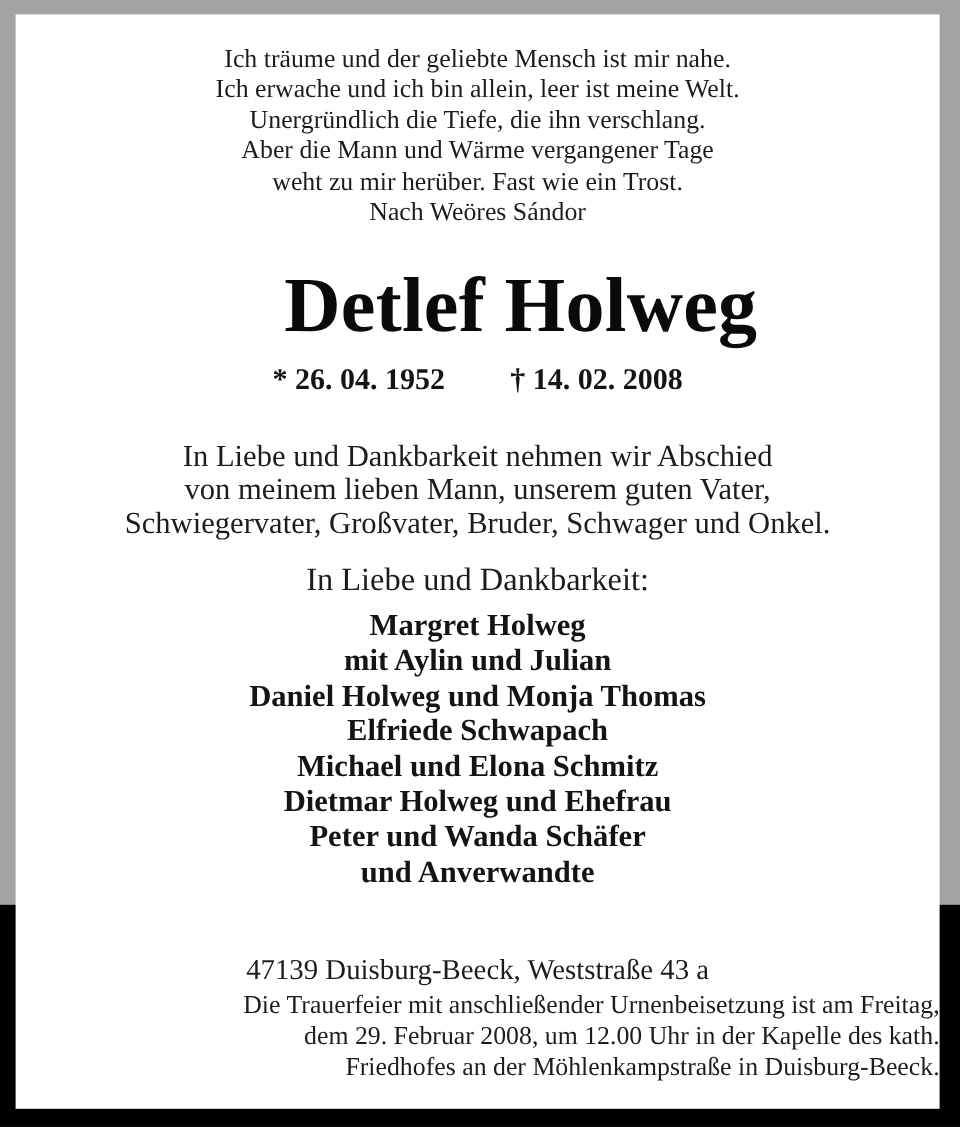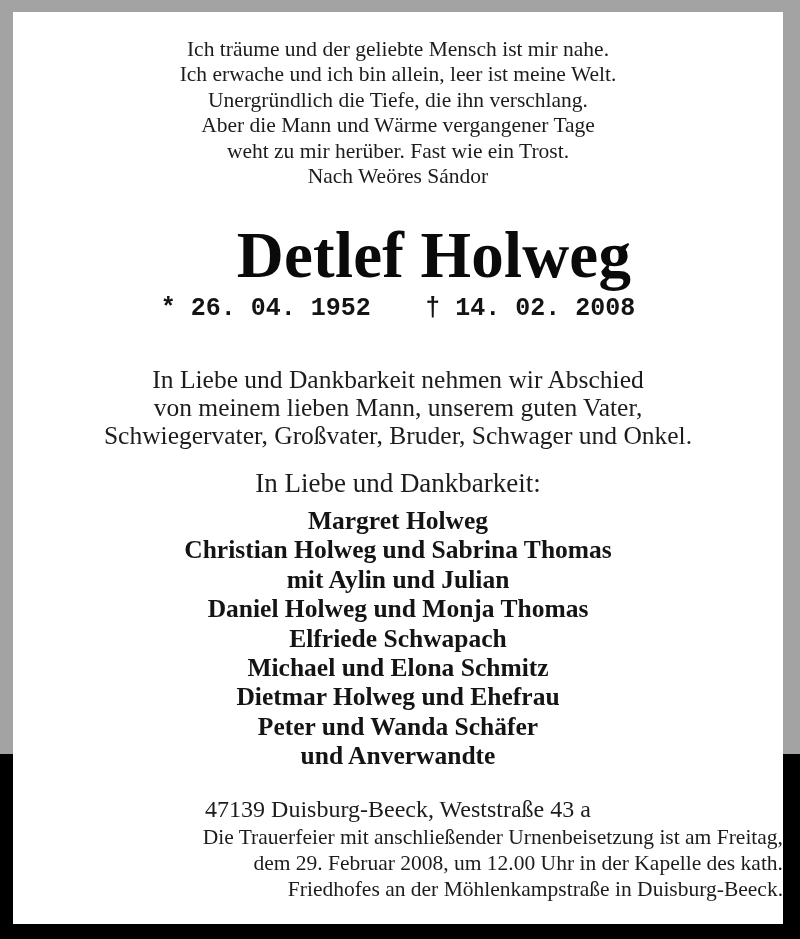--- a/index.html
+++ b/index.html
@@ -57,22 +57,21 @@
   }
   .dates {
     top: 281px;
     font-size: 25px;
     line-height: 28px;
     font-weight: bold;
     color: #141414;
   }
   .dates .date {
     display: inline-block;
-    margin: 0 24px;
-    font-family: Liberation Mono, monospace;
+    margin: 10px 24px;
   }
   .farewell {
     top: 354px;
     font-size: 25.5px;
     line-height: 28px;
     color: #1c1c1c;
   }
   .members-intro {
     top: 457px;
     font-size: 27px;
@@ -125,21 +124,20 @@
     <div class="block farewell">
       <span class="line">In Liebe und Dankbarkeit nehmen wir Abschied</span>
       <span class="line">von meinem lieben Mann, unserem guten Vater,</span>
       <span class="line">Schwiegervater, Großvater, Bruder, Schwager und Onkel.</span>
     </div>
 
     <div class="block members-intro">In Liebe und Dankbarkeit:</div>
 
     <div class="block members">
       <span class="line">Margret Holweg</span>
-      <span class="line">Christian Holweg und Sabrina Thomas</span>
       <span class="line">mit Aylin und Julian</span>
       <span class="line">Daniel Holweg und Monja Thomas</span>
       <span class="line">Elfriede Schwapach</span>
       <span class="line">Michael und Elona Schmitz</span>
       <span class="line">Dietmar Holweg und Ehefrau</span>
       <span class="line">Peter und Wanda Schäfer</span>
       <span class="line">und Anverwandte</span>
     </div>
 
     <div class="block address">47139 Duisburg-Beeck, Weststraße 43 a</div>

